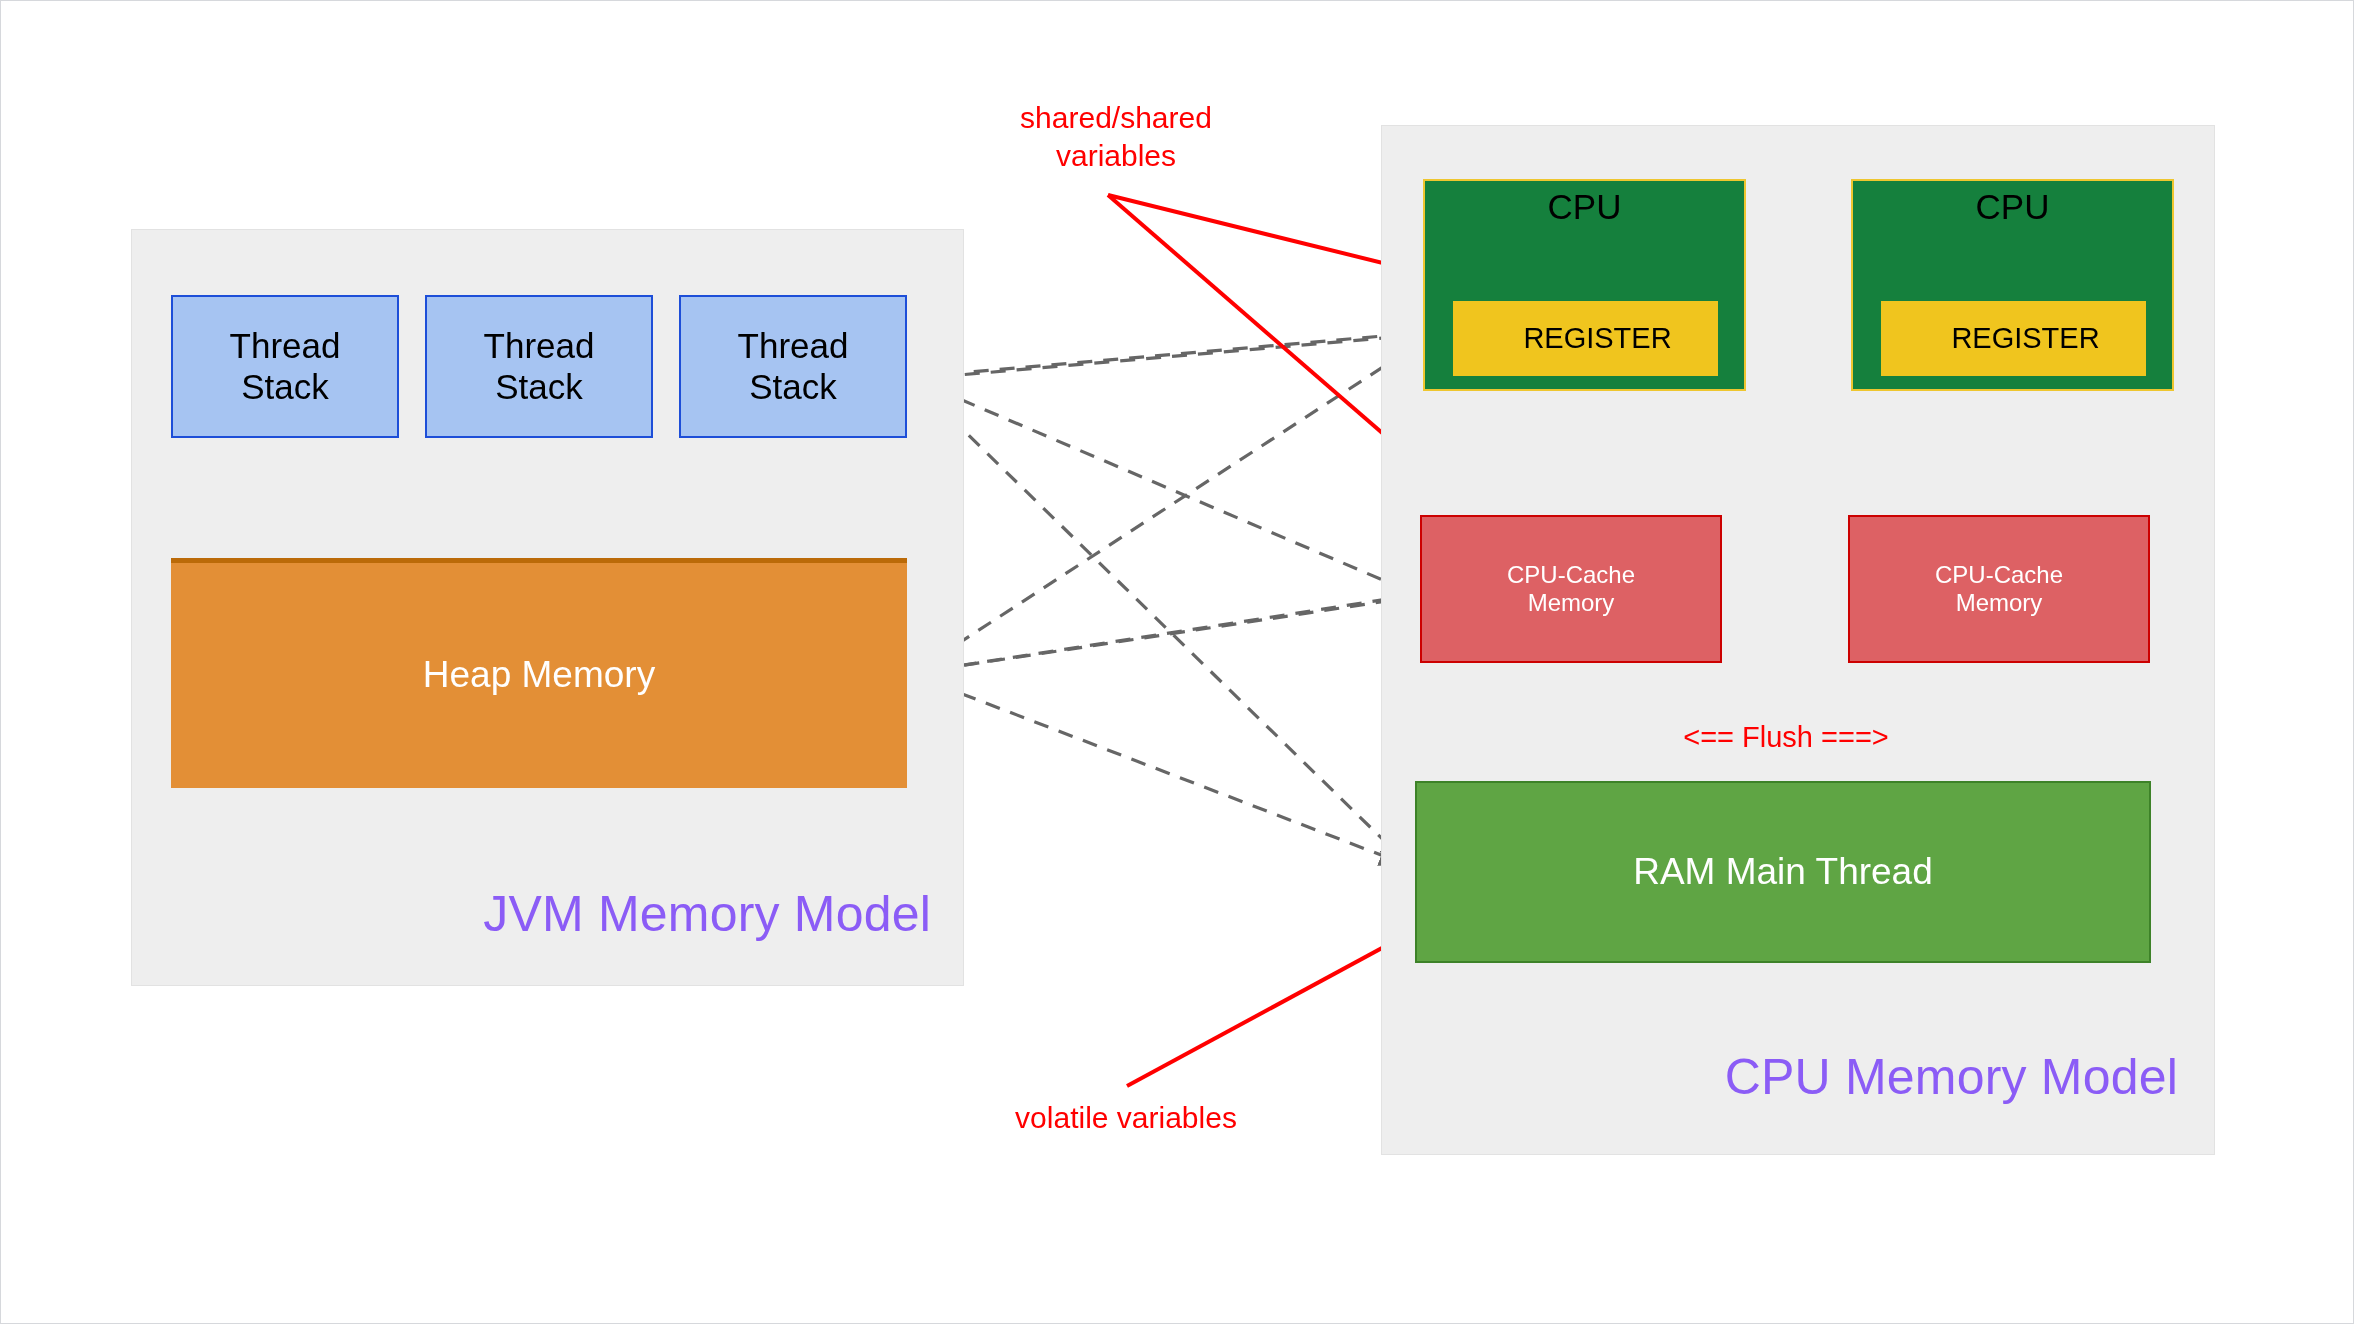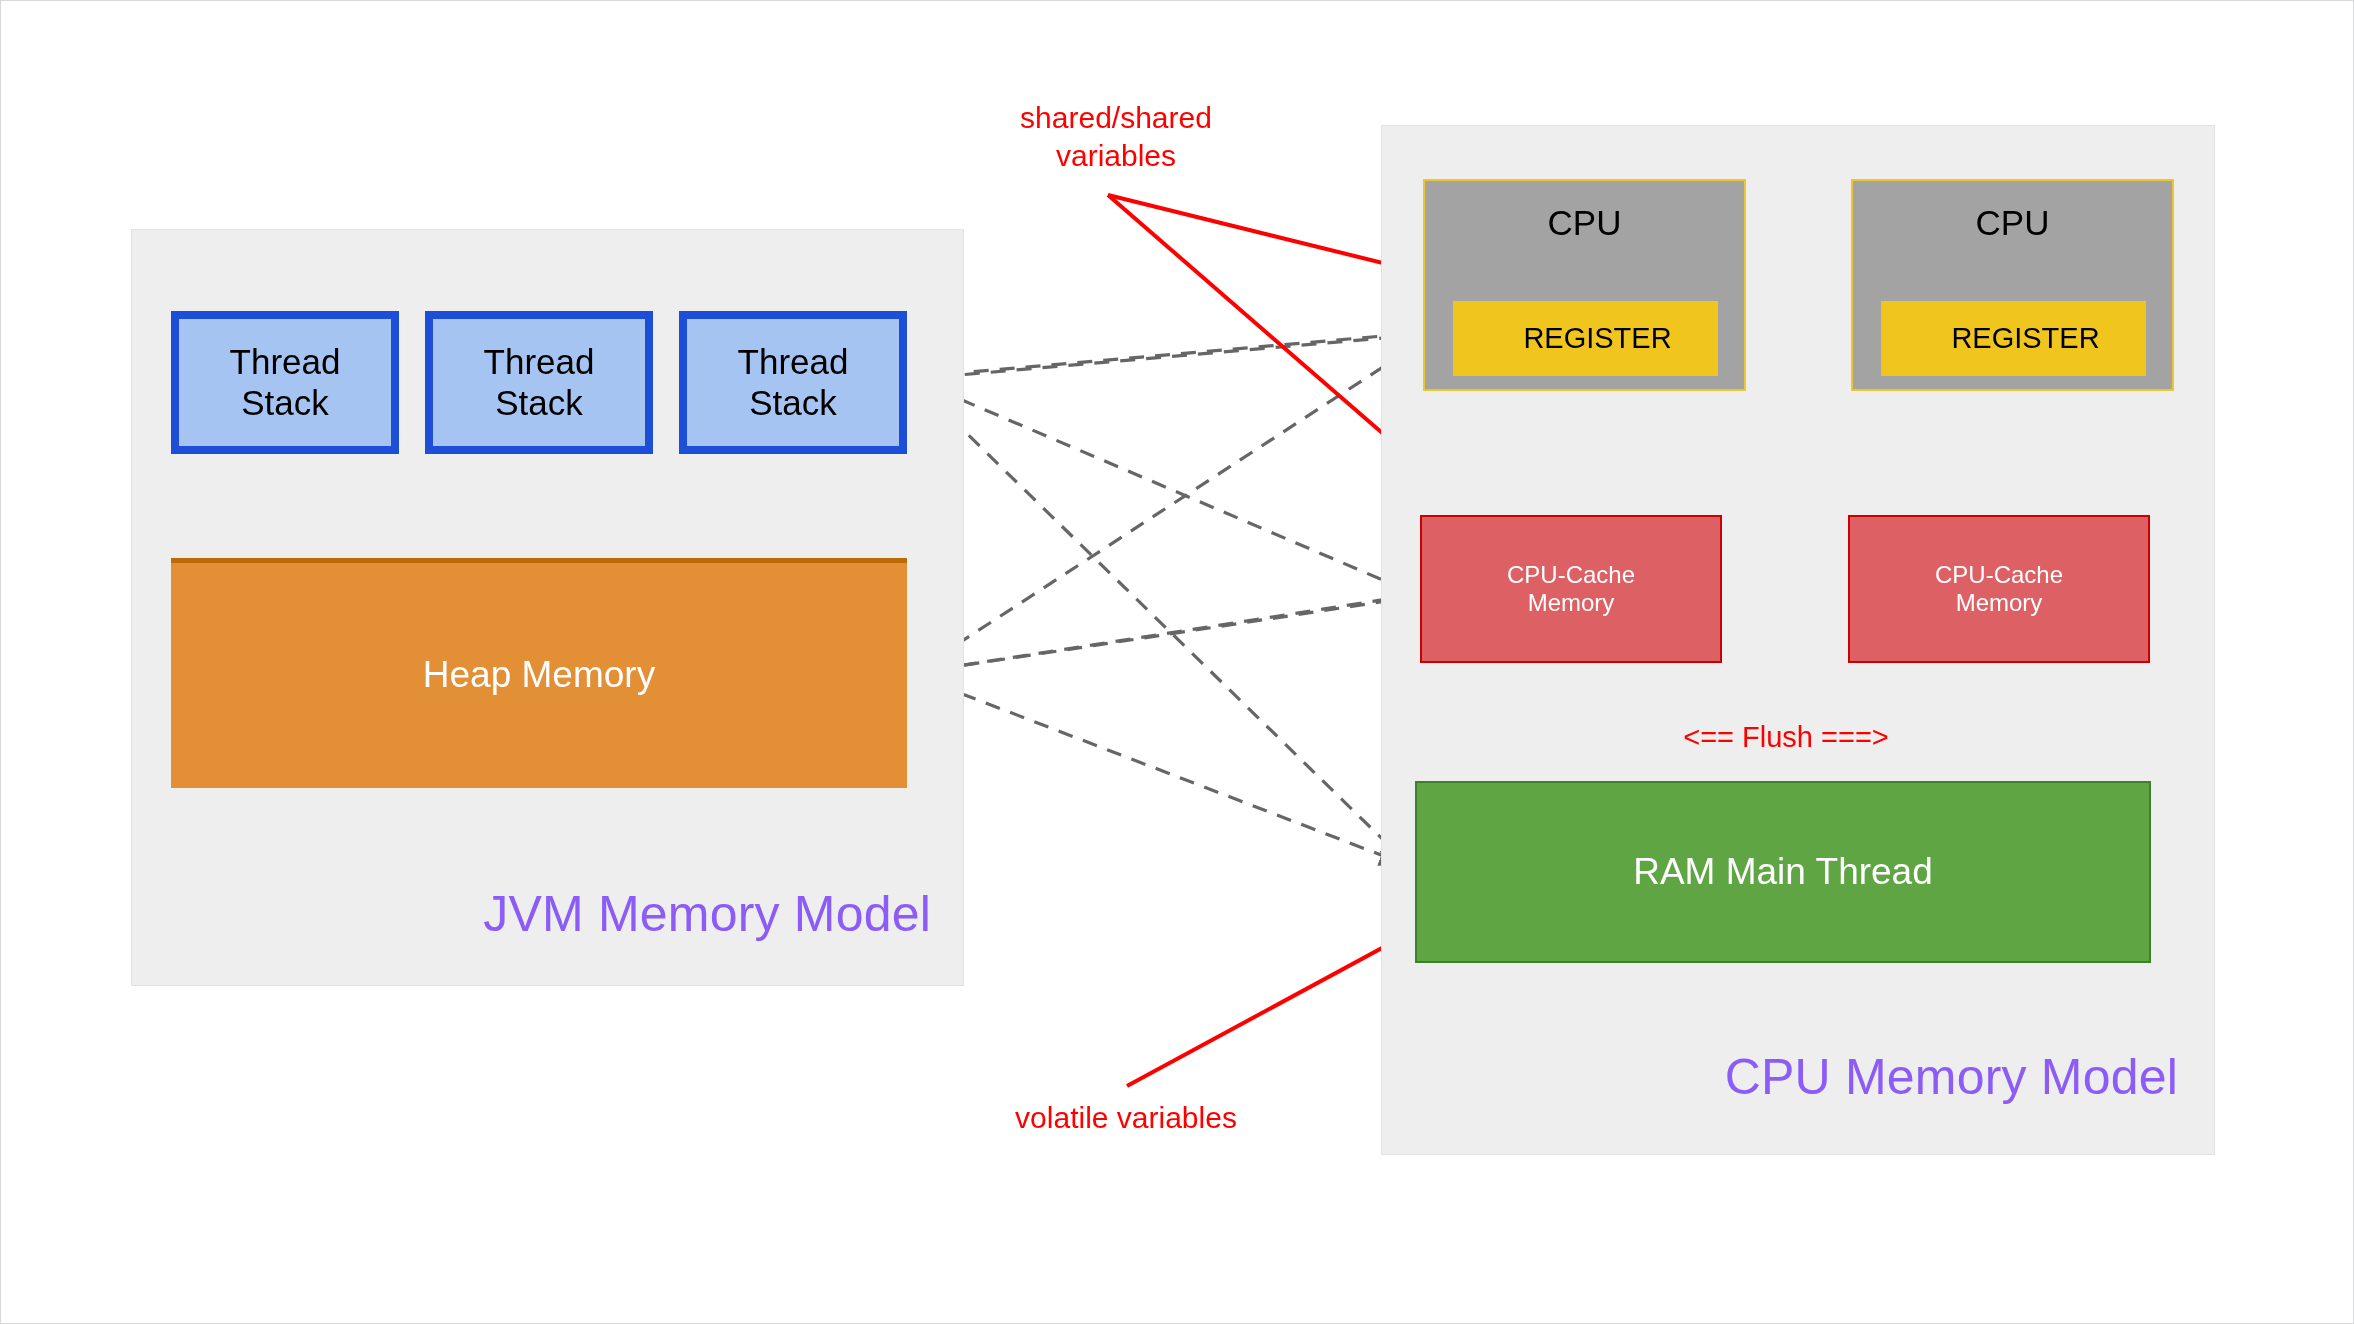--- a/index.html
+++ b/index.html
@@ -71,23 +71,23 @@
     display: flex;
     align-items: center;
     justify-content: center;
     text-align: center;
     line-height: 1.16;
   }
 
   .thread-stack {
     width: 228px;
     height: 143px;
-    top: 310px;
+    top: 294px;
     background: #a6c4f2;
-    border: 8px solid #1d4ed8;
+    border: 2px solid #1d4ed8;
     color: #000000;
     font-size: 35px;
   }
   #thread-stack-1 { left: 170px; }
   #thread-stack-2 { left: 424px; }
   #thread-stack-3 { left: 678px; }
 
   #heap-memory {
     left: 170px;
     top: 557px;
@@ -96,27 +96,27 @@
     background: #e38f36;
     border-top: 5px solid #bb6a08;
     color: #ffffff;
     font-size: 37px;
   }
 
   .cpu-box {
     width: 323px;
     height: 212px;
     top: 178px;
-    background: #a3a3a3;
+    background: #15803d;
     border: 2px solid #eec62f;
     color: #000000;
     font-size: 35px;
     align-items: flex-start;
     justify-content: center;
-    padding-top: 22px;
+    padding-top: 6px;
   }
   #cpu-box-1 { left: 1422px; }
   #cpu-box-2 { left: 1850px; }
 
   .register-box {
     position: absolute;
     width: 265px;
     height: 75px;
     top: 300px;
     background: #f0c51e;

